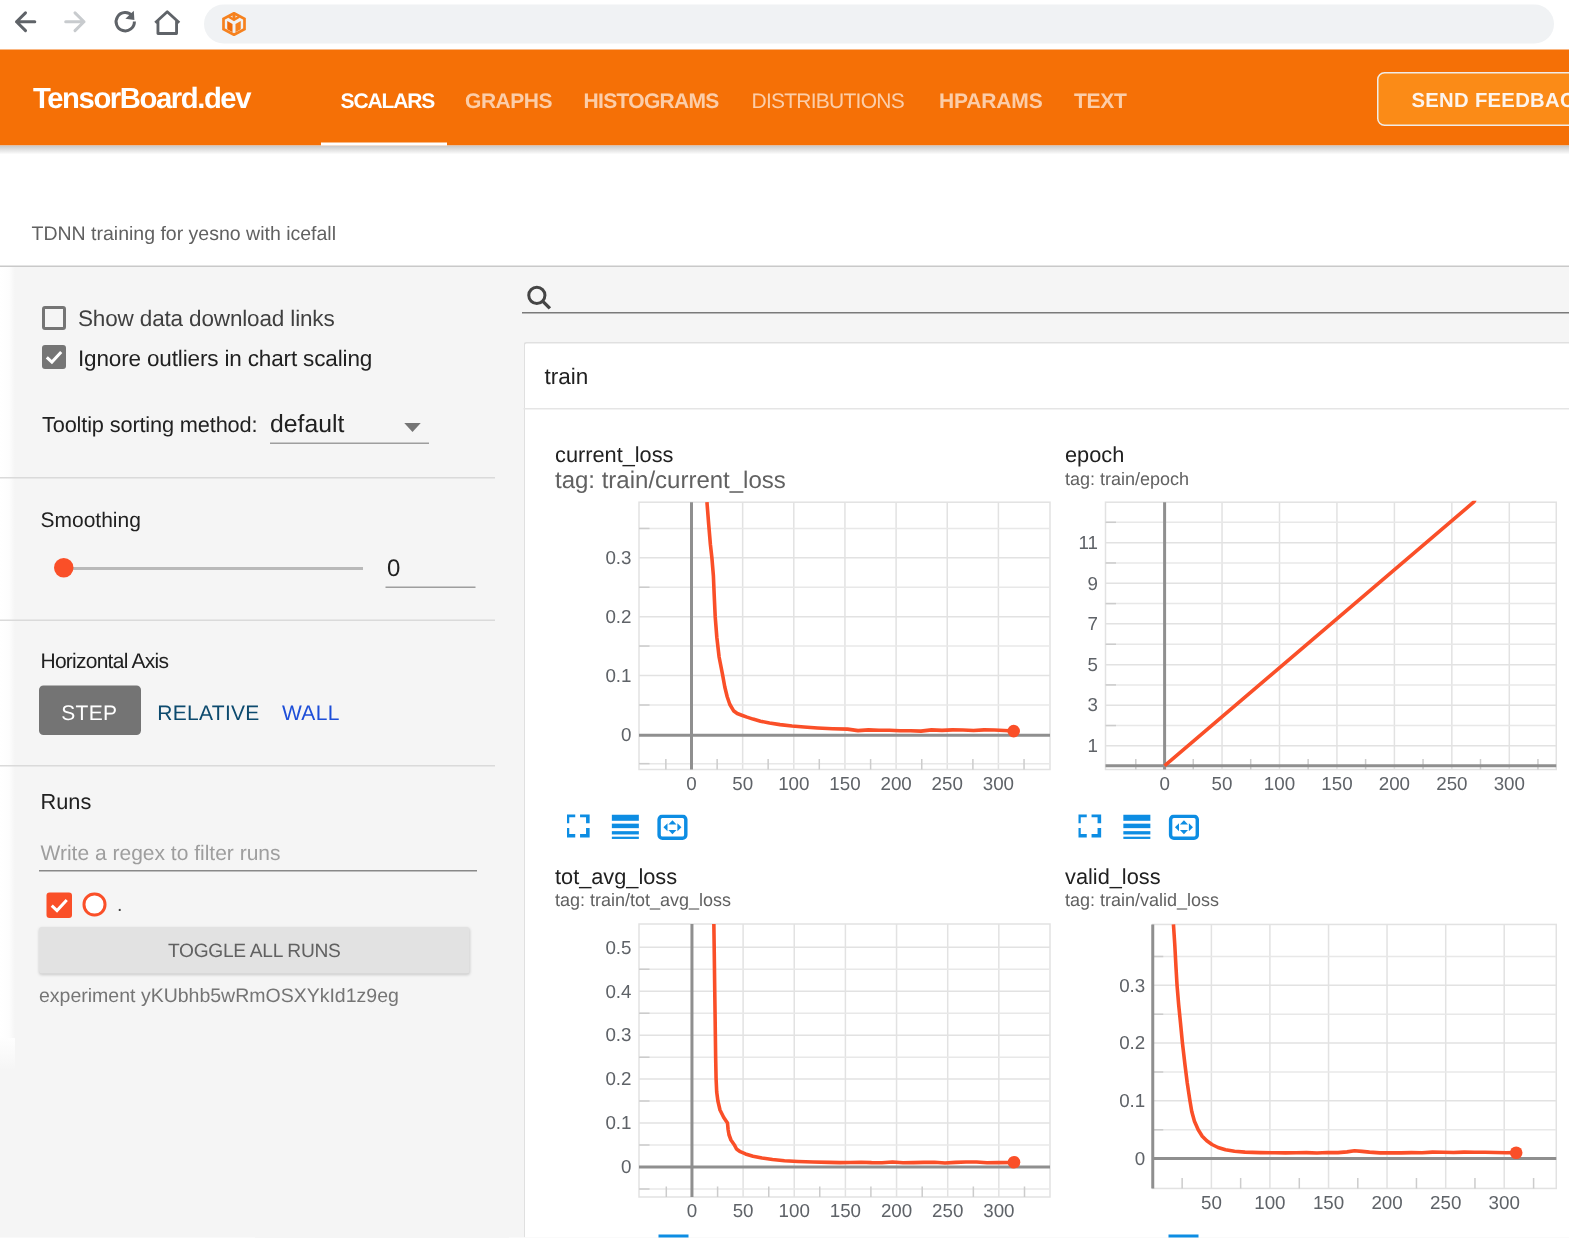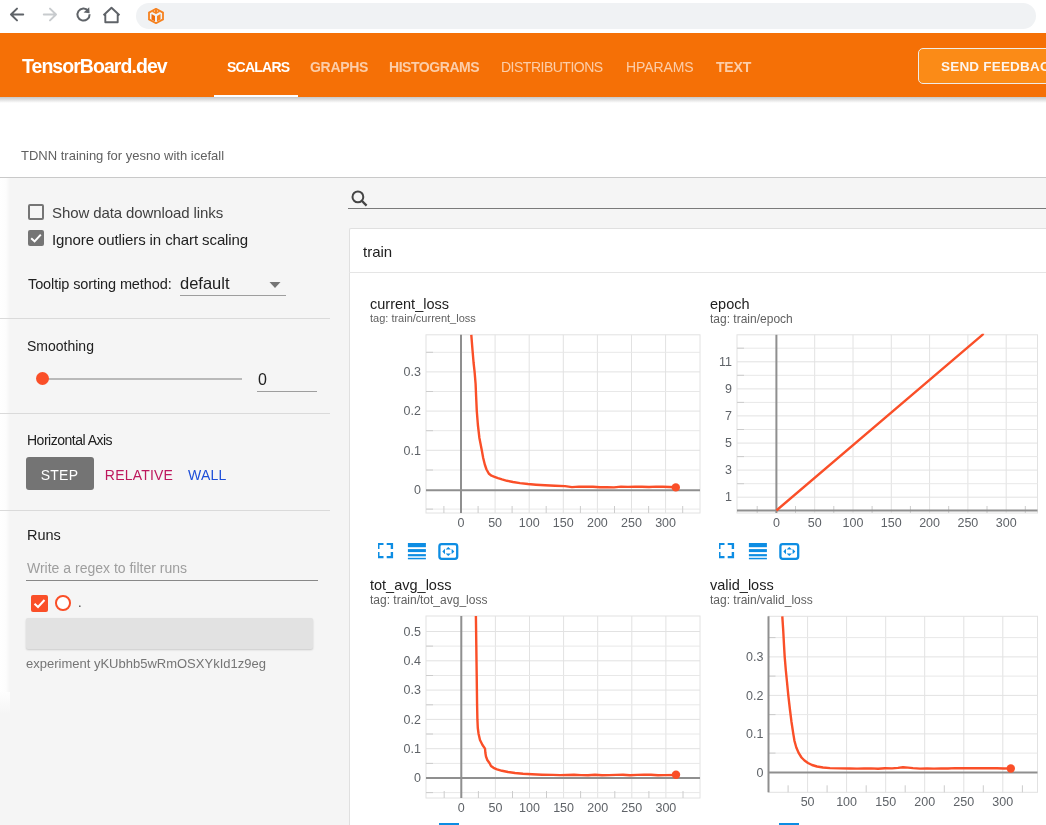--- a/index.html
+++ b/index.html
@@ -28,21 +28,21 @@
 
 <div class="abs" style="left:0;top:33px;width:1046px;height:64px;background:#f57006"></div>
 <div class="abs" style="left:0;top:97px;width:1046px;height:6px;background:linear-gradient(#c7c7c7,rgba(255,255,255,0))"></div>
 <div class="abs" style="left:22px;top:55px;font-size:19.5px;font-weight:bold;color:#fff;letter-spacing:-0.95px">TensorBoard.dev</div>
 <div class="abs" style="left:214px;top:33px;width:84px;height:64px"></div>
 <div class="abs" style="left:227px;top:59px;font-size:14px;font-weight:bold;color:#fff;letter-spacing:-0.75px">SCALARS</div>
 <div class="abs" style="left:214px;top:94.5px;width:84px;height:2.5px;background:#fff"></div>
 <div class="abs" style="left:310px;top:59px;font-size:14px;font-weight:bold;color:rgba(255,255,255,0.65);letter-spacing:-0.3px">GRAPHS</div>
 <div class="abs" style="left:389px;top:59px;font-size:14px;font-weight:bold;color:rgba(255,255,255,0.65);letter-spacing:-0.45px">HISTOGRAMS</div>
 <div class="abs" style="left:501px;top:59px;font-size:14px;font-weight:normal;color:rgba(255,255,255,0.65);letter-spacing:-0.5px">DISTRIBUTIONS</div>
-<div class="abs" style="left:626px;top:59px;font-size:14px;font-weight:normal;color:rgba(255,255,255,0.65);letter-spacing:-0.1px">HPARAMS</div>
+<div class="abs" style="left:626px;top:59px;font-size:14px;font-weight:bold;color:rgba(255,255,255,0.65);letter-spacing:-0.1px">HPARAMS</div>
 <div class="abs" style="left:716px;top:59px;font-size:14px;font-weight:bold;color:rgba(255,255,255,0.65);letter-spacing:-0.2px">TEXT</div>
 <div class="abs" style="left:918px;top:48px;width:140px;height:36px;background:#fb8b17;border:1.6px solid #f0ece8;border-radius:5px"></div>
 <div class="abs" style="left:941px;top:59px;font-size:13.5px;font-weight:bold;color:#fdf4ec;letter-spacing:0.2px;white-space:nowrap">SEND FEEDBACK</div>
 
 <div class="abs" style="left:21px;top:148px;font-size:13px;color:#616161">TDNN training for yesno with icefall</div>
 <div class="abs" style="left:0;top:176.8px;width:1046px;height:1.4px;background:#c9c9c9"></div>
 <div class="abs" style="left:0;top:178.2px;width:1046px;height:3px;background:linear-gradient(rgba(0,0,0,0.05),rgba(0,0,0,0))"></div>
 
 <div class="abs" style="left:0;top:178px;width:1046px;height:647px;background:#f5f5f5"></div>
 <div class="abs" style="left:0;top:178px;width:10px;height:514px;background:linear-gradient(90deg,#ffffff 0%,#fdfdfd 60%,#f5f5f5 100%)"></div>
@@ -64,47 +64,48 @@
 <div class="abs" style="left:0;top:318px;width:330px;height:1px;background:#dadada"></div>
 <div class="abs" style="left:27px;top:338px;font-size:14px;color:#212121">Smoothing</div>
 <div class="abs" style="left:44px;top:377.8px;width:198px;height:2.4px;background:#b9b9b9"></div>
 <div class="abs" style="left:36px;top:372px;width:13px;height:13px;border-radius:50%;background:#fa4f28"></div>
 <div class="abs" style="left:258px;top:371px;font-size:16px;color:#212121">0</div>
 <div class="abs" style="left:257px;top:390.5px;width:60px;height:1px;background:#9e9e9e"></div>
 <div class="abs" style="left:0;top:412.5px;width:330px;height:1px;background:#dadada"></div>
 <div class="abs" style="left:27px;top:431.5px;font-size:14px;color:#212121;letter-spacing:-0.5px">Horizontal Axis</div>
 <div class="abs" style="left:25.5px;top:456.5px;width:68px;height:33px;background:#747474;border-radius:3px"></div>
 <div class="abs" style="left:25.5px;top:466.5px;width:68px;text-align:center;font-size:14px;color:#fff;letter-spacing:0.2px">STEP</div>
-<div class="abs" style="left:103px;top:466.5px;width:72px;text-align:center;font-size:14px;color:#be185d;letter-spacing:0.2px">RELATIVE</div>
+<div class="abs" style="left:103px;top:466.5px;width:72px;text-align:center;font-size:14px;color:#0c4a6e;letter-spacing:0.2px">RELATIVE</div>
 <div class="abs" style="left:188px;top:466.5px;width:56px;text-align:left;font-size:14px;color:#1d4ed8;letter-spacing:0.2px">WALL</div>
 <div class="abs" style="left:0;top:510px;width:330px;height:1px;background:#dadada"></div>
 <div class="abs" style="left:27px;top:526.5px;font-size:14.5px;color:#212121">Runs</div>
 <div class="abs" style="left:27px;top:560px;font-size:14px;color:#9e9e9e">Write a regex to filter runs</div>
 <div class="abs" style="left:26px;top:580px;width:292px;height:1px;background:#888"></div>
 <div class="abs" style="left:31px;top:594.5px;width:17px;height:17px;background:#fa4f28;border-radius:2px"></div>
 <svg class="abs" style="left:31px;top:594.5px" width="17" height="17" viewBox="0 0 17 17">
       <path d="M3.5 8.7 L7 12 L13.5 5" stroke="#fff" stroke-width="2" fill="none"></path>
     </svg>
 <div class="abs" style="left:55px;top:595px;width:15.6px;height:15.6px;border:2.3px solid #fa4f28;border-radius:50%;background:#fff"></div>
 <div class="abs" style="left:78px;top:595px;font-size:13px;color:#424242">.</div>
 <div class="abs" style="left:26px;top:617.5px;width:287px;height:31px;background:#e2e2e2;border-radius:2px;box-shadow:0 1px 2px rgba(0,0,0,0.18)"></div>
+<div class="abs" style="left:26px;top:626px;width:287px;text-align:center;font-size:12.8px;color:#616161;letter-spacing:-0.2px">TOGGLE ALL RUNS</div>
 <div class="abs" style="left:26px;top:655.5px;font-size:13px;color:#757575">experiment yKUbhb5wRmOSXYkId1z9eg</div>
 
 <svg class="abs" style="left:351px;top:190px" width="17" height="17" viewBox="0 0 17 17">
   <circle cx="6.9" cy="6.9" r="5.4" fill="none" stroke="#454545" stroke-width="2"></circle>
   <path d="M10.9 10.9 L15.6 15.6" stroke="#454545" stroke-width="2.2"></path>
 </svg>
 <div class="abs" style="left:347.5px;top:207.5px;width:698.5px;height:1.2px;background:#7a7a7a"></div>
 
 <div class="abs" style="left:349px;top:228px;width:697px;height:597px;background:#fff;border:1px solid #e0e0e0;border-right:none;border-bottom:none;border-radius:2px 0 0 0"></div>
 <div class="abs" style="left:363px;top:243px;font-size:15px;color:#212121">train</div>
 <div class="abs" style="left:349px;top:271.5px;width:697px;height:1px;background:#e5e5e5"></div>
 
 <div class="abs" style="left:370px;top:295.5px;font-size:14.5px;color:#212121">current_loss</div>
-<div class="abs" style="left:370px;top:311.5px;font-size:11px;color:#616161">tag: train/current_loss</div>
+<div class="abs" style="left:370px;top:311.5px;font-size:16px;color:#616161">tag: train/current_loss</div>
 <div class="abs" style="left:710px;top:295.5px;font-size:14.5px;color:#212121">epoch</div>
 <div class="abs" style="left:710px;top:311.5px;font-size:12px;color:#616161">tag: train/epoch</div>
 <div class="abs" style="left:370px;top:577px;font-size:14.5px;color:#212121">tot_avg_loss</div>
 <div class="abs" style="left:370px;top:593px;font-size:12px;color:#616161">tag: train/tot_avg_loss</div>
 <div class="abs" style="left:710px;top:577px;font-size:14.5px;color:#212121">valid_loss</div>
 <div class="abs" style="left:710px;top:593px;font-size:12px;color:#616161">tag: train/valid_loss</div>
 
 <svg style="position:absolute;left:360px;top:328px" width="342" height="200" viewBox="0 0 342 200">
 <rect x="66.0" y="6.8" width="274.0" height="178.2" fill="none" stroke="#e2e2e2" stroke-width="1"></rect>
 <line x1="101.0" y1="6.8" x2="101.0" y2="185.0" stroke="#e2e2e2" stroke-width="1"></line>

